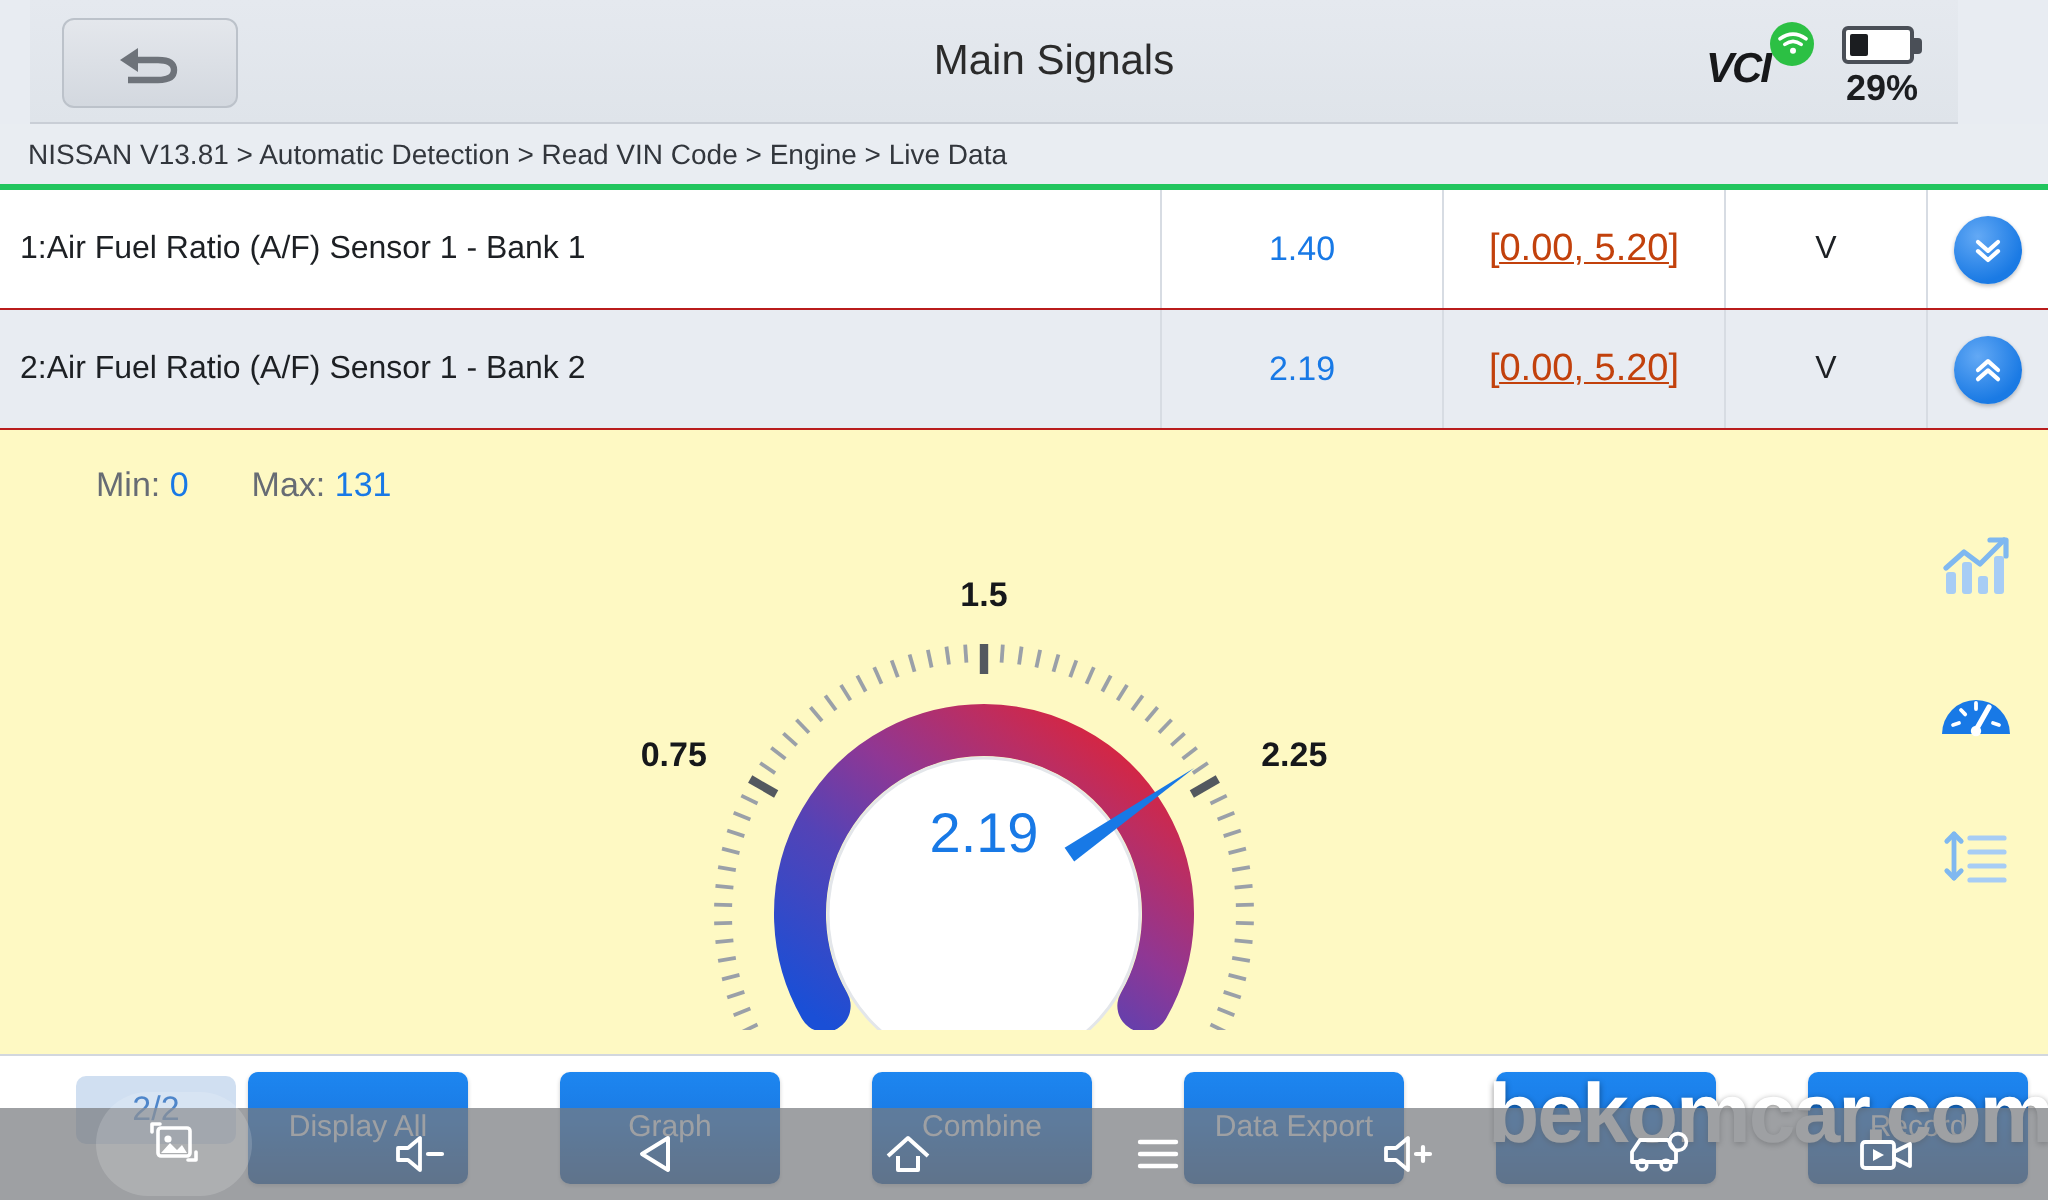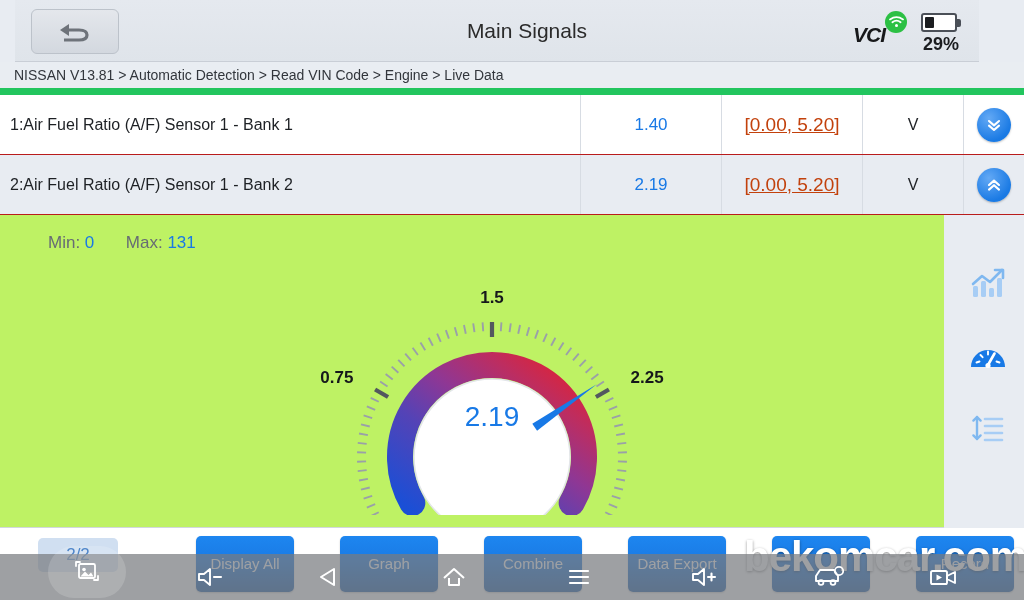--- a/index.html
+++ b/index.html
@@ -58,21 +58,21 @@
     background:#4a4f57; border-radius:0 2px 2px 0;
   }
   .batt-pct {
     position:absolute; left:0; top:25px; width:40px; text-align:center;
     font-size:18px; font-weight:bold; color:#1b1d20;
   }
 
   
   .crumb {
     position:absolute; left:0; top:62px; width:1024px; height:33px;
-    background:#e9edf2; border-bottom:7px solid #22c55e;
+    background:#e9edf2; border-bottom:3px solid #22c55e;
     display:flex; align-items:center; padding-left:14px;
     font-size:14px; color:#32363c;
   }
 
   
   .table { position:absolute; left:0; top:95px; width:1024px; }
   .row {
     position:relative; height:60px; display:flex; align-items:stretch;
     border-bottom:1px solid #b91c1c;
   }
@@ -105,22 +105,22 @@
   .chev-btn {
     width:34px; height:34px; border-radius:50%;
     background:radial-gradient(circle at 35% 30%, #63a9f5, #1a7ae4 70%);
     box-shadow:0 1px 2px rgba(0,0,0,.25);
     display:flex; align-items:center; justify-content:center;
     cursor:pointer;
   }
 
   
   .panel {
-    position:absolute; left:0; top:215px; width:944px; height:313px;
-    background:#bef264; border-bottom:1px solid #d2d7de;
+    position:absolute; left:0; top:215px; width:1024px; height:313px;
+    background:#fef9c3; border-bottom:1px solid #d2d7de;
   }
   .minmax {
     position:absolute; left:48px; top:18px;
     font-size:17px; color:#676c74;
   }
   .minmax b { color:#1879e6; font-weight:normal; }
   .minmax .sp { display:inline-block; width:22px; }
 
   .gauge-host {
     position:absolute; left:292px; top:42px; width:400px; height:258px;
@@ -143,21 +143,21 @@
   }
 
   
   .btnbar {
     position:absolute; left:0; bottom:0; width:1024px; height:72px;
     background:#ffffff;
     display:flex; align-items:center; justify-content:flex-end;
     padding-right:10px; gap:14px;
   }
   .act-btn {
-    width:98px; height:56px; border-radius:5px;
+    width:110px; height:56px; border-radius:5px;
     background:linear-gradient(#1d86f0 0%, #1a7ae4 45%, #1f5ea8 100%);
     color:#ffffff; font-size:15px;
     display:flex; align-items:center; justify-content:center;
     text-align:center; line-height:1.15; cursor:pointer;
     box-shadow:0 1px 2px rgba(0,0,0,.2);
     margin-left:32px;
   }
   .pager {
     position:absolute; left:38px; bottom:28px;
     width:80px; height:34px; border-radius:5px;

